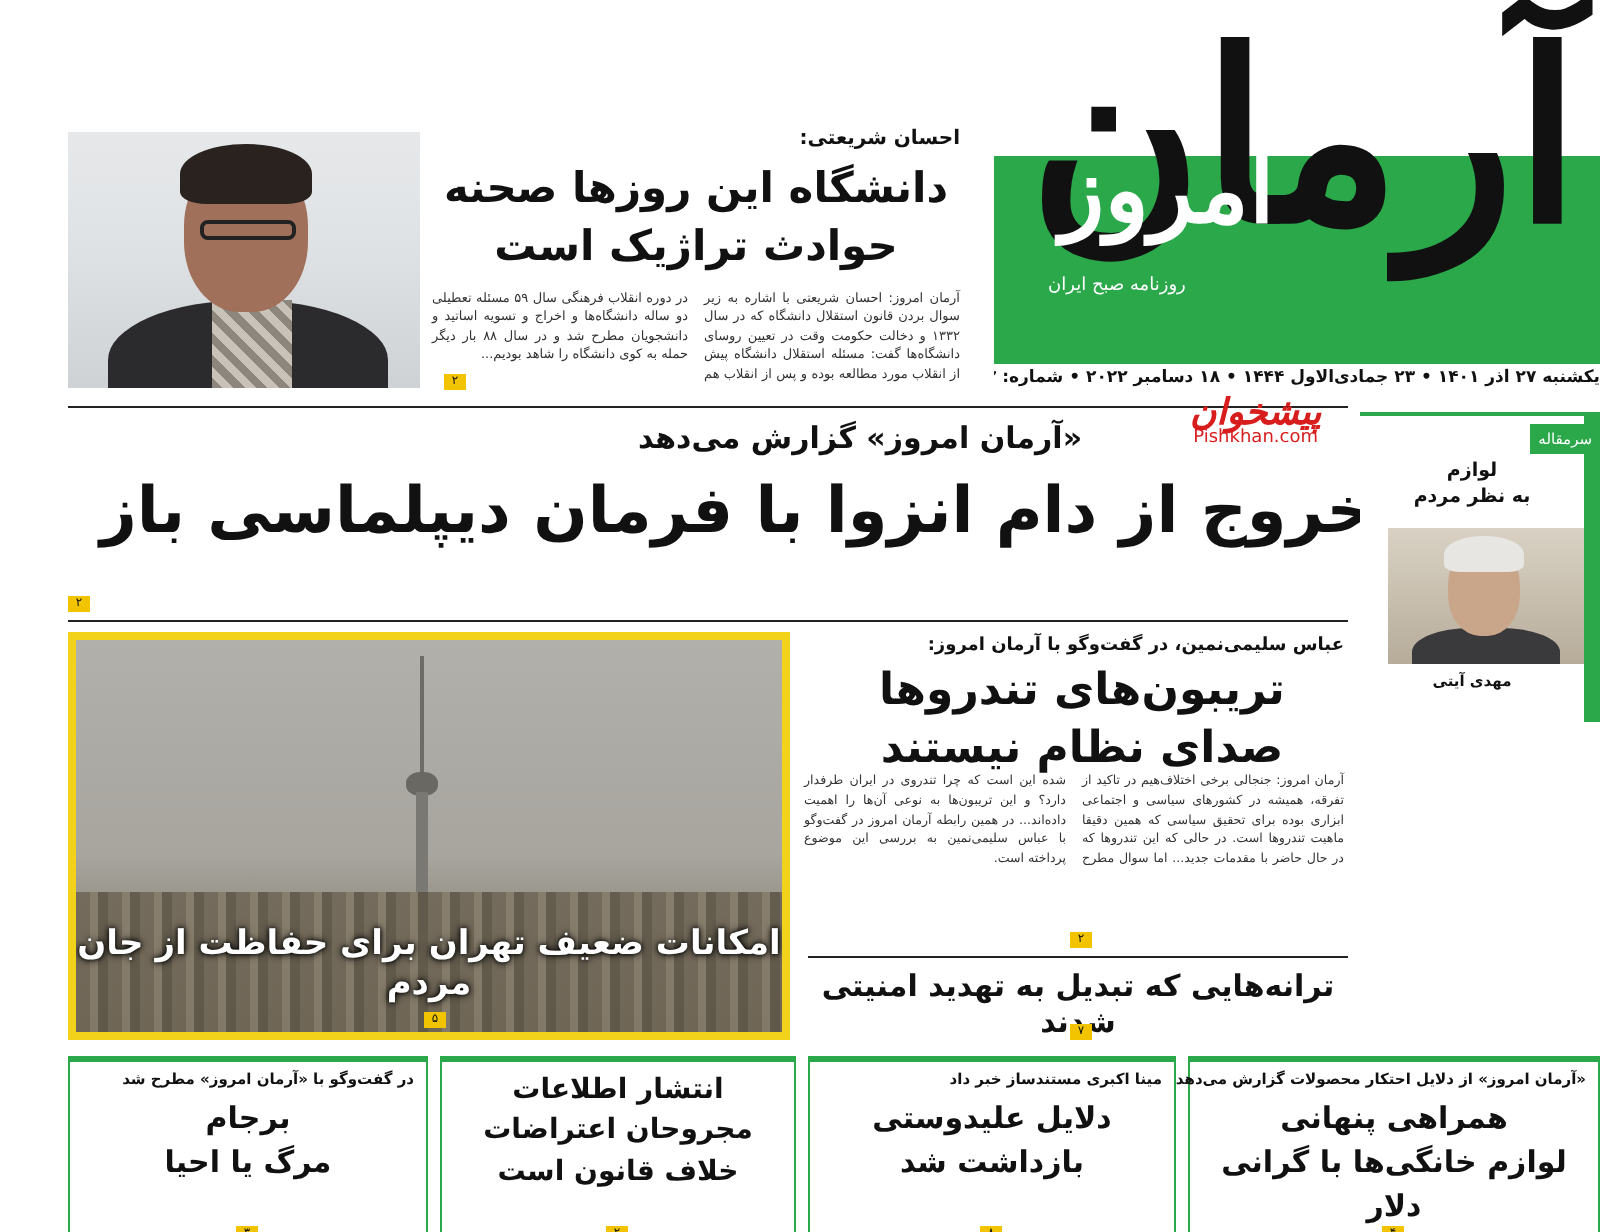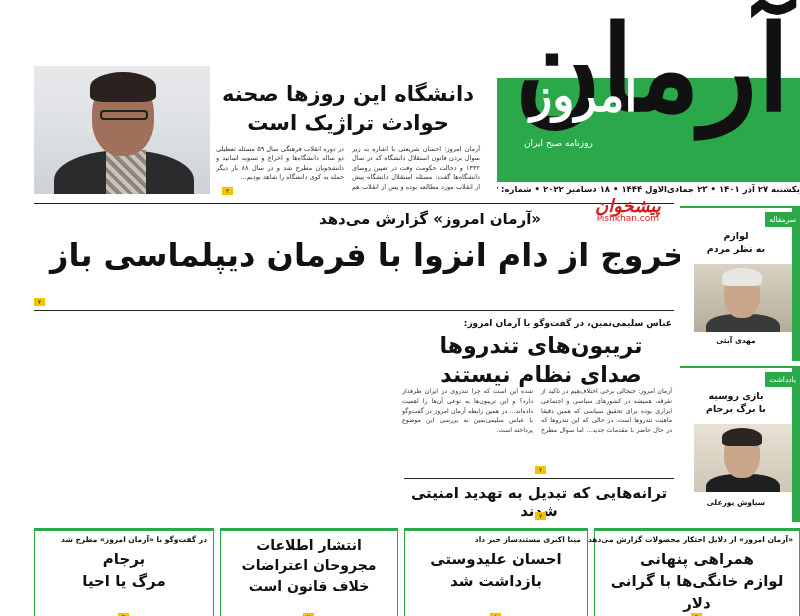--- a/index.html
+++ b/index.html
@@ -88,20 +88,21 @@
   </div>
   <div class="dateline">یکشنبه ۲۷ آذر ۱۴۰۱ • ۲۳ جمادی‌الاول ۱۴۴۴ • ۱۸ دسامبر ۲۰۲۲ • شماره: ۲۰۸۲ • ۵۰۰۰ تومان</div>
 
   <div class="top-photo">
     <div class="body"></div>
     <div class="scarf"></div>
     <div class="head"></div>
     <div class="hair"></div>
     <div class="glasses"></div>
   </div>
+  <div class="top-kicker">احسان شریعتی:</div>
   <div class="top-headline">
     <div>دانشگاه این روزها صحنه</div>
     <div>حوادث تراژیک است</div>
   </div>
   <div class="top-body">آرمان امروز: احسان شریعتی با اشاره به زیر سوال بردن قانون استقلال دانشگاه که در سال ۱۳۳۲ و دخالت حکومت وقت در تعیین روسای دانشگاه‌ها گفت: مسئله استقلال دانشگاه پیش از انقلاب مورد مطالعه بوده و پس از انقلاب هم در دوره انقلاب فرهنگی سال ۵۹ مسئله تعطیلی دو ساله دانشگاه‌ها و اخراج و تسویه اساتید و دانشجویان مطرح شد و در سال ۸۸ بار دیگر حمله به کوی دانشگاه را شاهد بودیم...</div>
   <span class="pg-badge top-pg">۲</span>
 
   <div class="rule" style="left:4px; top:203px; width:640px;"></div>
   <div class="pishkhan">
     <span class="fa">پیشخوان</span>
@@ -120,60 +121,54 @@
         <div>لوازم</div>
         <div>به نظر مردم</div>
       </div>
       <div class="side-photo" style="top:56px;">
         <div class="b"></div>
         <div class="f"></div>
         <div class="h"></div>
       </div>
       <div class="side-name" style="top:128px;">مهدی آیتی</div>
     </div>
-    <div class="side-box" style="top:160px; height:156px;">
-      <div class="side-strip" style="top:0; height:154px;"></div>
-      <span class="side-label">یادداشت</span>
-      <div class="side-title" style="top:22px;">
-        <div>بازی روسیه</div>
-        <div>با برگ برجام</div>
-      </div>
-      <div class="side-photo dark" style="top:56px;">
-        <div class="b"></div>
-        <div class="f"></div>
-        <div class="h"></div>
-      </div>
-      <div class="side-name" style="top:130px;">سیاوش پورعلی</div>
-    </div>
   </div>
 
   <div class="mid-kicker">عباس سلیمی‌نمین، در گفت‌وگو با آرمان امروز:</div>
   <div class="mid-headline">
     <div>تریبون‌های تندروها</div>
     <div>صدای نظام نیستند</div>
   </div>
   <div class="mid-body">آرمان امروز: جنجالی برخی اختلاف‌هیم در تاکید از تفرقه، همیشه در کشور‌های سیاسی و اجتماعی ابزاری بوده برای تحقیق سیاسی که همین دقیقا ماهیت تندروها است. در حالی که این تندروها که در حال حاضر با مقدمات جدید... اما سوال مطرح شده این است که چرا تندروی در ایران طرفدار دارد؟ و این تریبون‌ها به نوعی آن‌ها را اهمیت داده‌اند... در همین رابطه آرمان امروز در گفت‌وگو با عباس سلیمی‌نمین به بررسی این موضوع پرداخته است.</div>
   <span class="pg-badge mid-pg">۲</span>
   <div class="rule" style="left:374px; top:478px; width:270px;"></div>
   <div class="teaser">ترانه‌هایی که تبدیل به تهدید امنیتی شدند</div>
   <span class="pg-badge teaser-pg">۷</span>
 
+  <div class="bigphoto">
+    <div class="tower-spire"></div>
+    <div class="tower-pod"></div>
+    <div class="tower-shaft"></div>
+    <div class="city"></div>
+    <div class="caption">امکانات ضعیف تهران برای حفاظت از جان مردم</div>
+    <span class="pg-badge pg">۵</span>
+  </div>
 
   <div class="bbox" style="left:564px; width:206px;">
     <span class="k">«آرمان امروز» از دلایل احتکار محصولات گزارش می‌دهد</span>
     <div class="h">
       <div>همراهی پنهانی</div>
       <div>لوازم خانگی‌ها با گرانی دلار</div>
     </div>
     <span class="pg-badge p">۴</span>
   </div>
   <div class="bbox" style="left:374px; width:184px;padding-left:35px;">
     <span class="k">مینا اکبری مستندساز خبر داد</span>
     <div class="h">
-      <div>احسان علیدوستی</div>
+      <div>دلایل علیدوستی</div>
       <div>بازداشت شد</div>
     </div>
     <span class="pg-badge p">۸</span>
   </div>
   <div class="bbox" style="left:190px; width:178px;text-decoration:underline;">
     <div class="h" style="top:4px; font-size:14px; line-height:1.45;">
       <div>انتشار اطلاعات</div>
       <div>مجروحان اعتراضات</div>
       <div>خلاف قانون است</div>
     </div>

